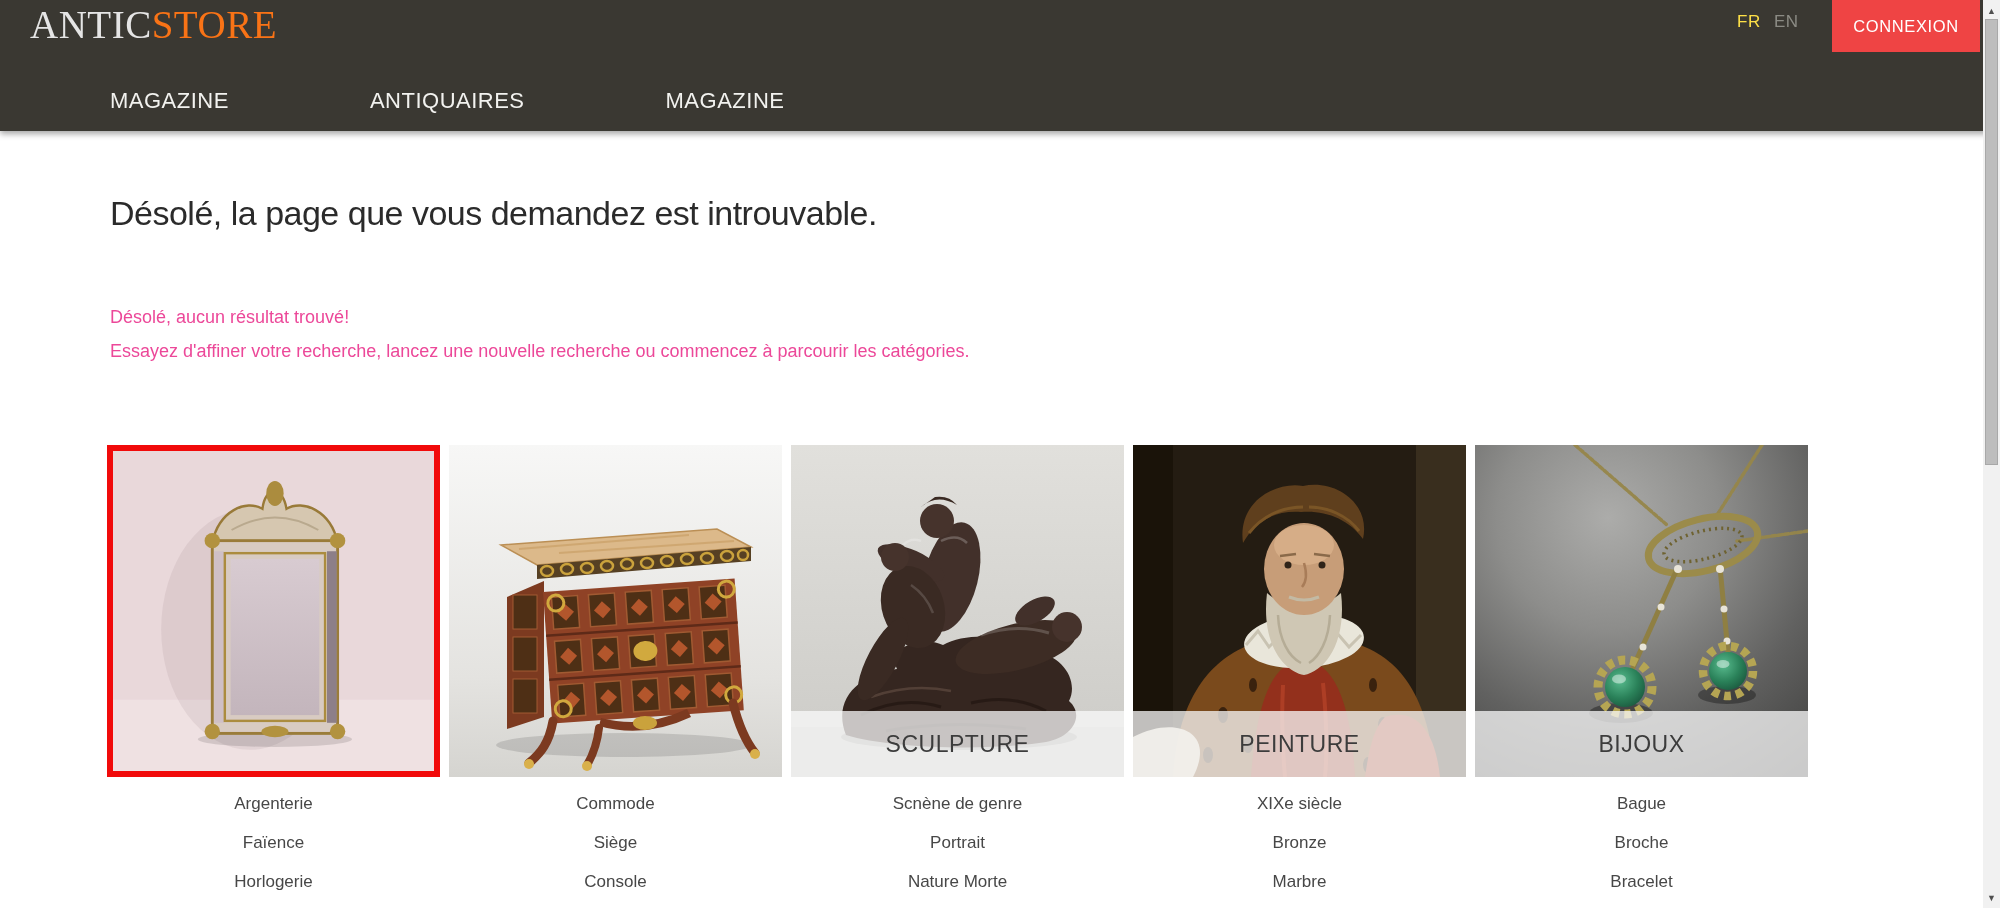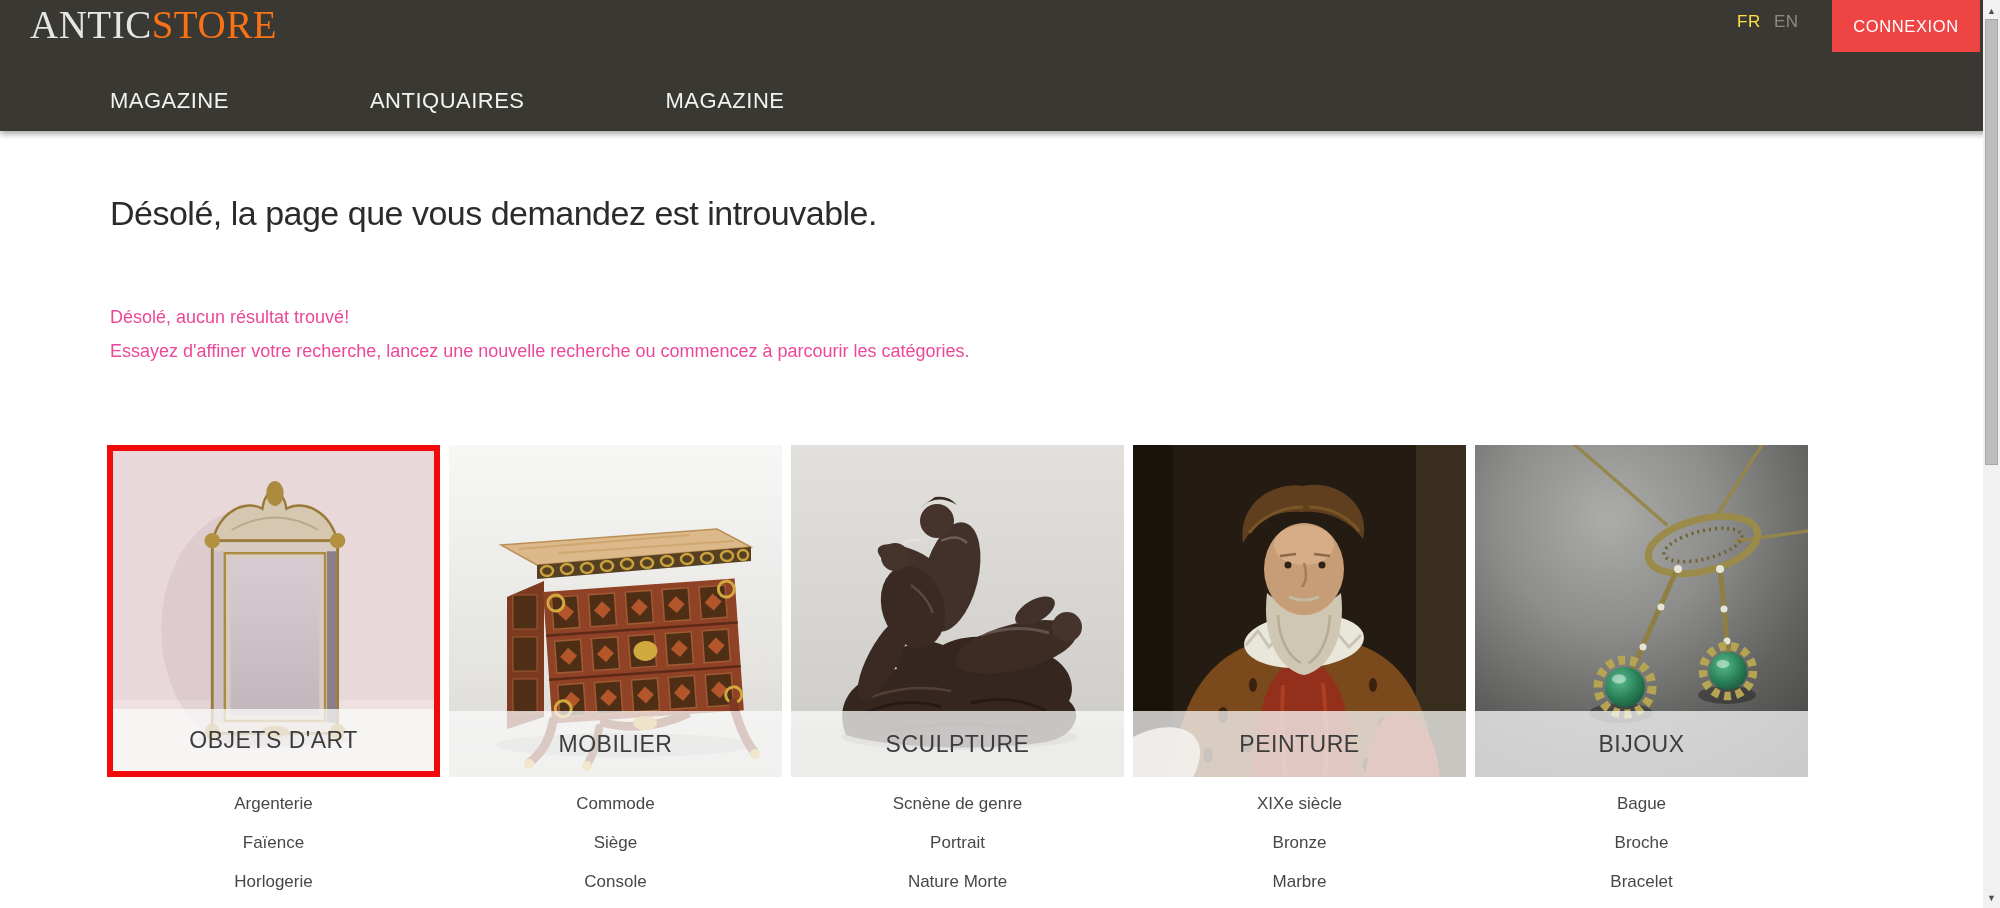--- a/index.html
+++ b/index.html
@@ -116,21 +116,20 @@
       <rect x="222" y="104" width="10" height="178" fill="#8d7f88"></rect>
       <rect x="105" y="104" width="10" height="178" fill="#cfc0c6"></rect>
       <rect x="116" y="106" width="104" height="174" fill="none" stroke="#ab8c3e" stroke-width="2.5"></rect>
       <rect x="122" y="112" width="92" height="162" fill="url(#mirGlass)"></rect>
       <circle cx="103" cy="93" r="8" fill="#b2923f"></circle>
       <circle cx="233" cy="93" r="8" fill="#b2923f"></circle>
       <circle cx="103" cy="291" r="8" fill="#b2923f"></circle>
       <circle cx="233" cy="291" r="8" fill="#b2923f"></circle>
       <ellipse cx="168" cy="291" rx="14" ry="6" fill="#b2923f"></ellipse>
     </svg>
-    <div class="card-label">OBJETS D'ART</div>
   </div>
 
   <div class="card">
     <svg viewBox="0 0 333 332" preserveAspectRatio="none">
       <defs>
         <linearGradient id="comBg" x1="0" y1="0" x2="0" y2="1">
           <stop offset="0" stop-color="#f7f7f6"></stop>
             <stop offset=".7" stop-color="#e4e3e0"></stop>
             <stop offset="1" stop-color="#d5d4d0"></stop>
         </linearGradient>
@@ -207,21 +206,20 @@
 
       <path d="M150,281 Q195,294 242,272 L238,264 Q195,284 152,273 Z" fill="#7c3a20"></path>
       <ellipse cx="196" cy="278" rx="12" ry="7" fill="#caa23c"></ellipse>
       <path d="M104,276 C100,298 92,308 80,318" stroke="#7c3a20" stroke-width="9" fill="none" stroke-linecap="round"></path>
       <path d="M284,258 C290,282 298,298 306,308" stroke="#7c3a20" stroke-width="9" fill="none" stroke-linecap="round"></path>
       <path d="M150,283 C148,300 144,310 138,320" stroke="#7c3a20" stroke-width="8" fill="none" stroke-linecap="round"></path>
       <circle cx="80" cy="319" r="5" fill="#d9b04a"></circle>
       <circle cx="306" cy="309" r="5" fill="#d9b04a"></circle>
       <circle cx="138" cy="321" r="5" fill="#d9b04a"></circle>
     </svg>
-    <div class="card-label">MOBILIER</div>
   </div>
 
   <div class="card">
     <svg viewBox="0 0 333 332" preserveAspectRatio="none">
       <defs>
         <linearGradient id="scBg" x1="0" y1="0" x2="0" y2="1">
           <stop offset="0" stop-color="#e1e0dc"></stop>
             <stop offset="1" stop-color="#cbcac6"></stop>
         </linearGradient>
       </defs>

